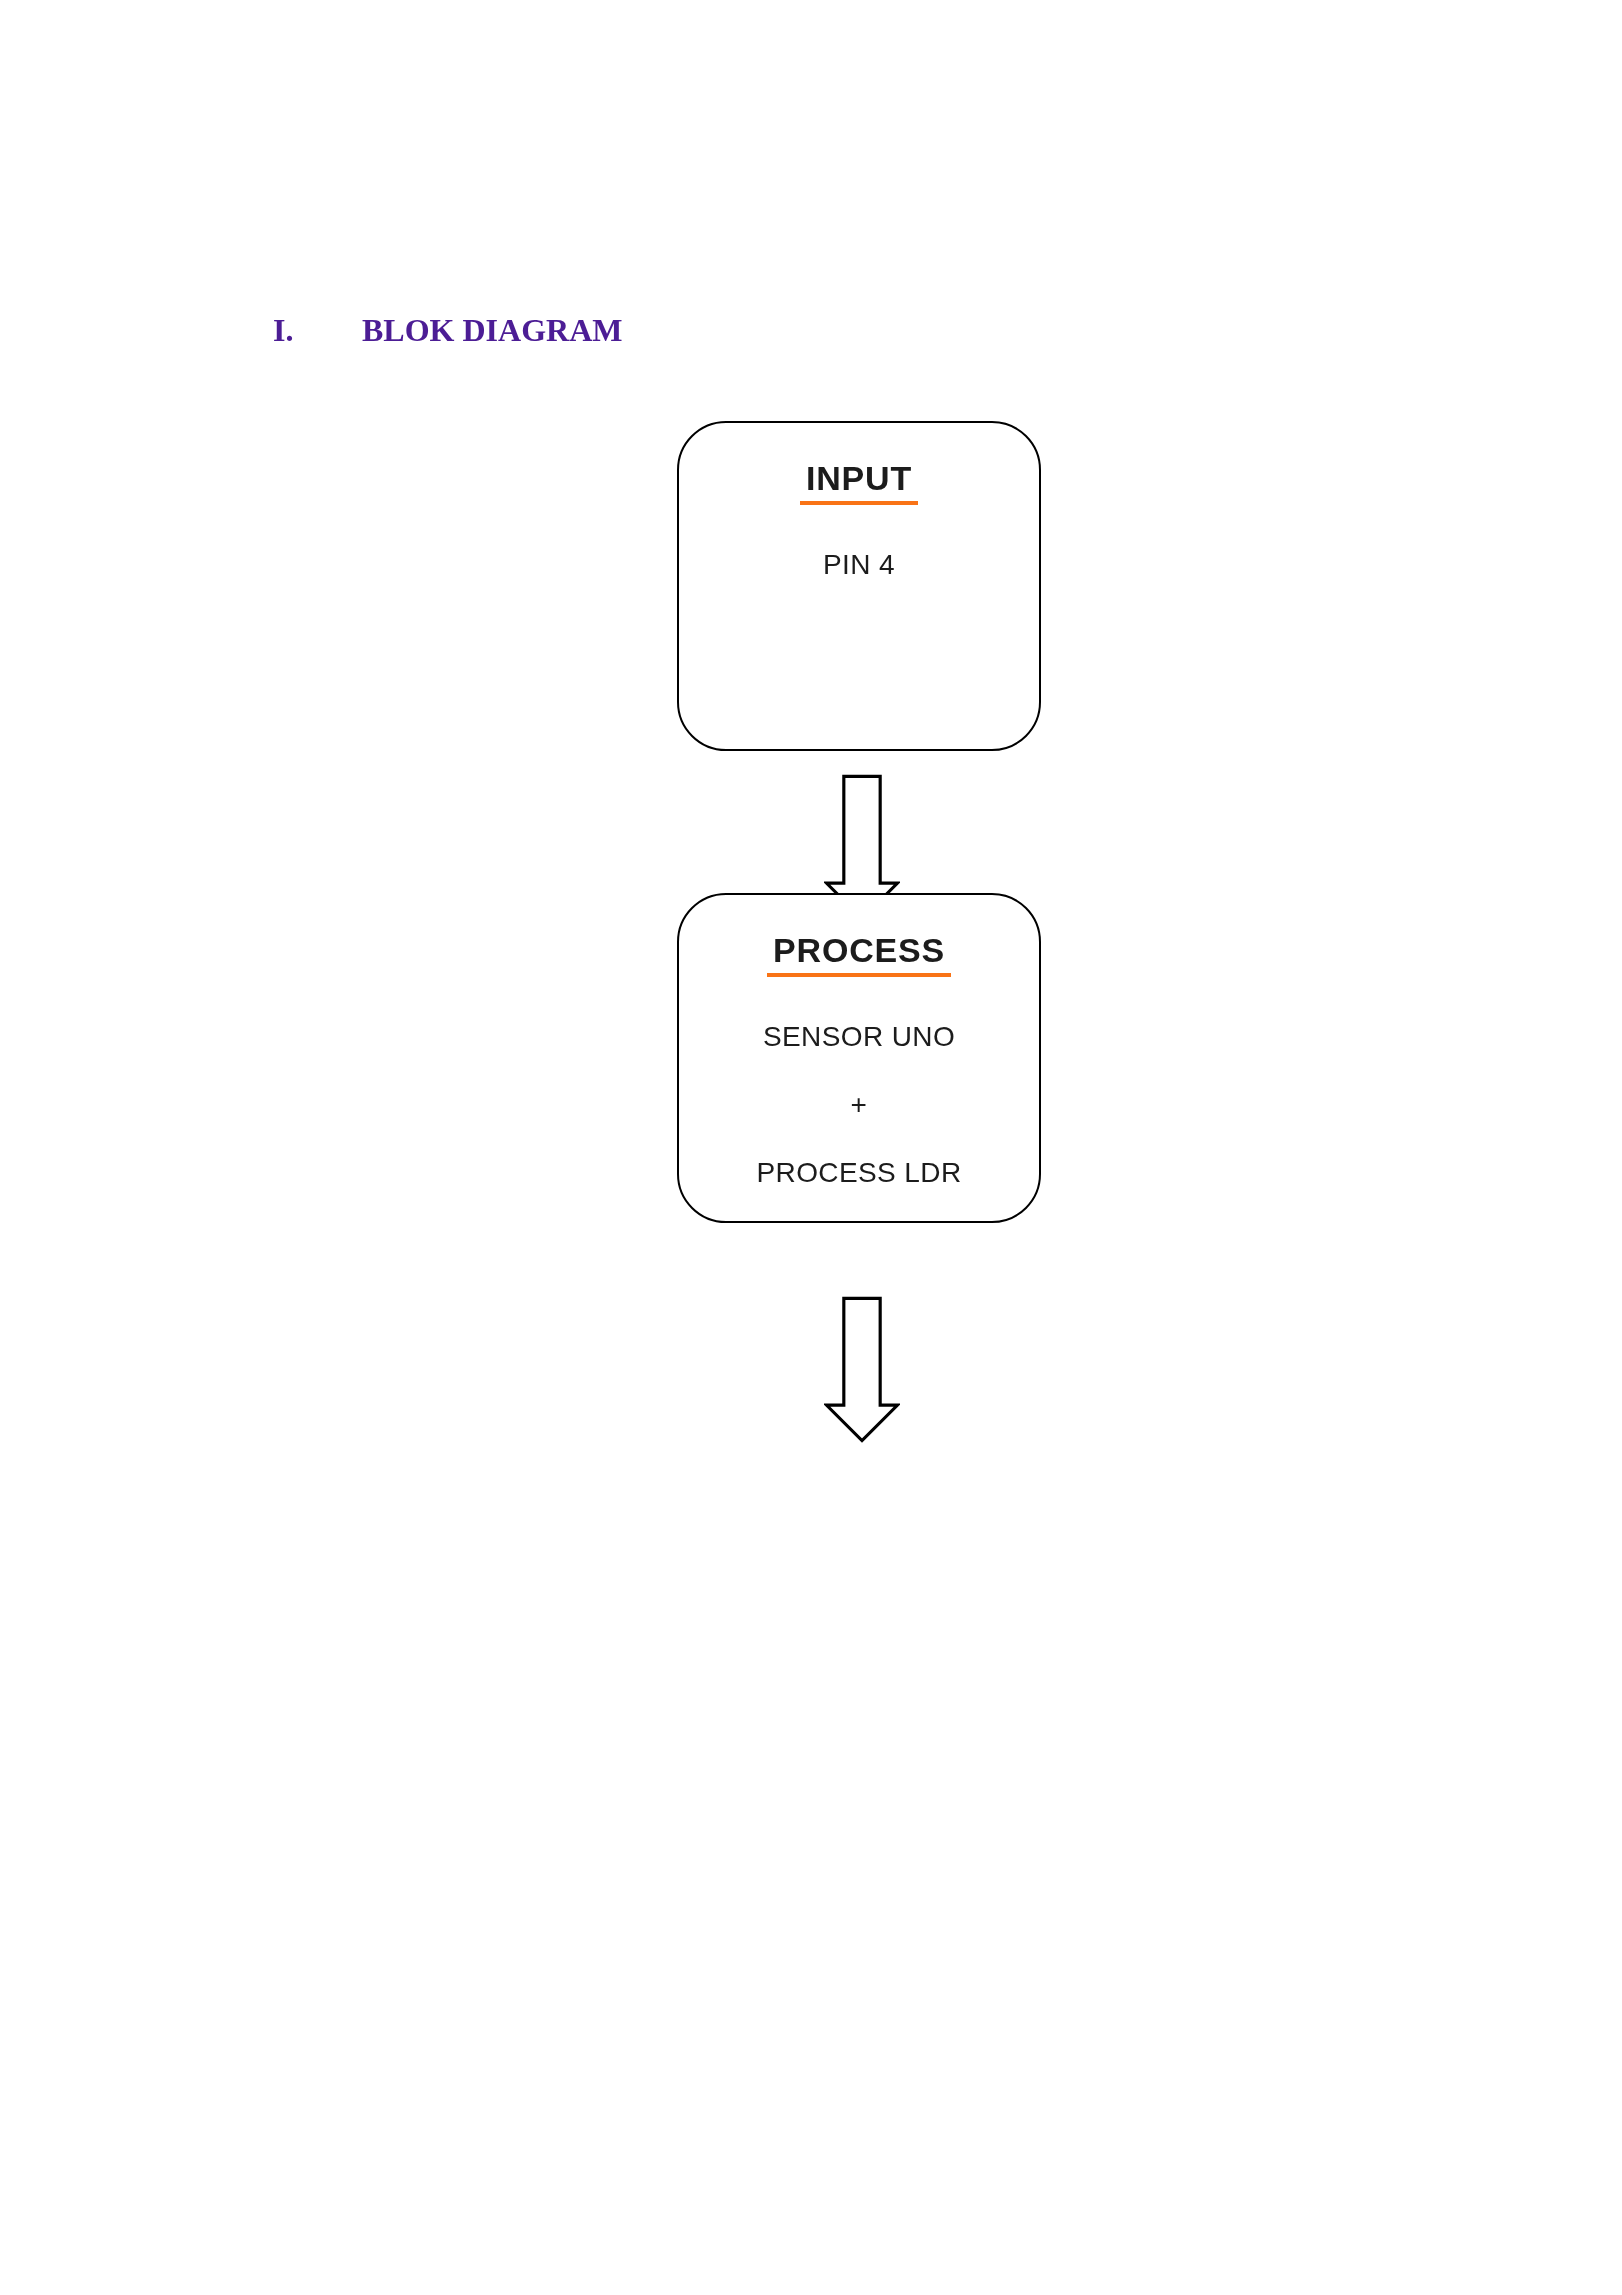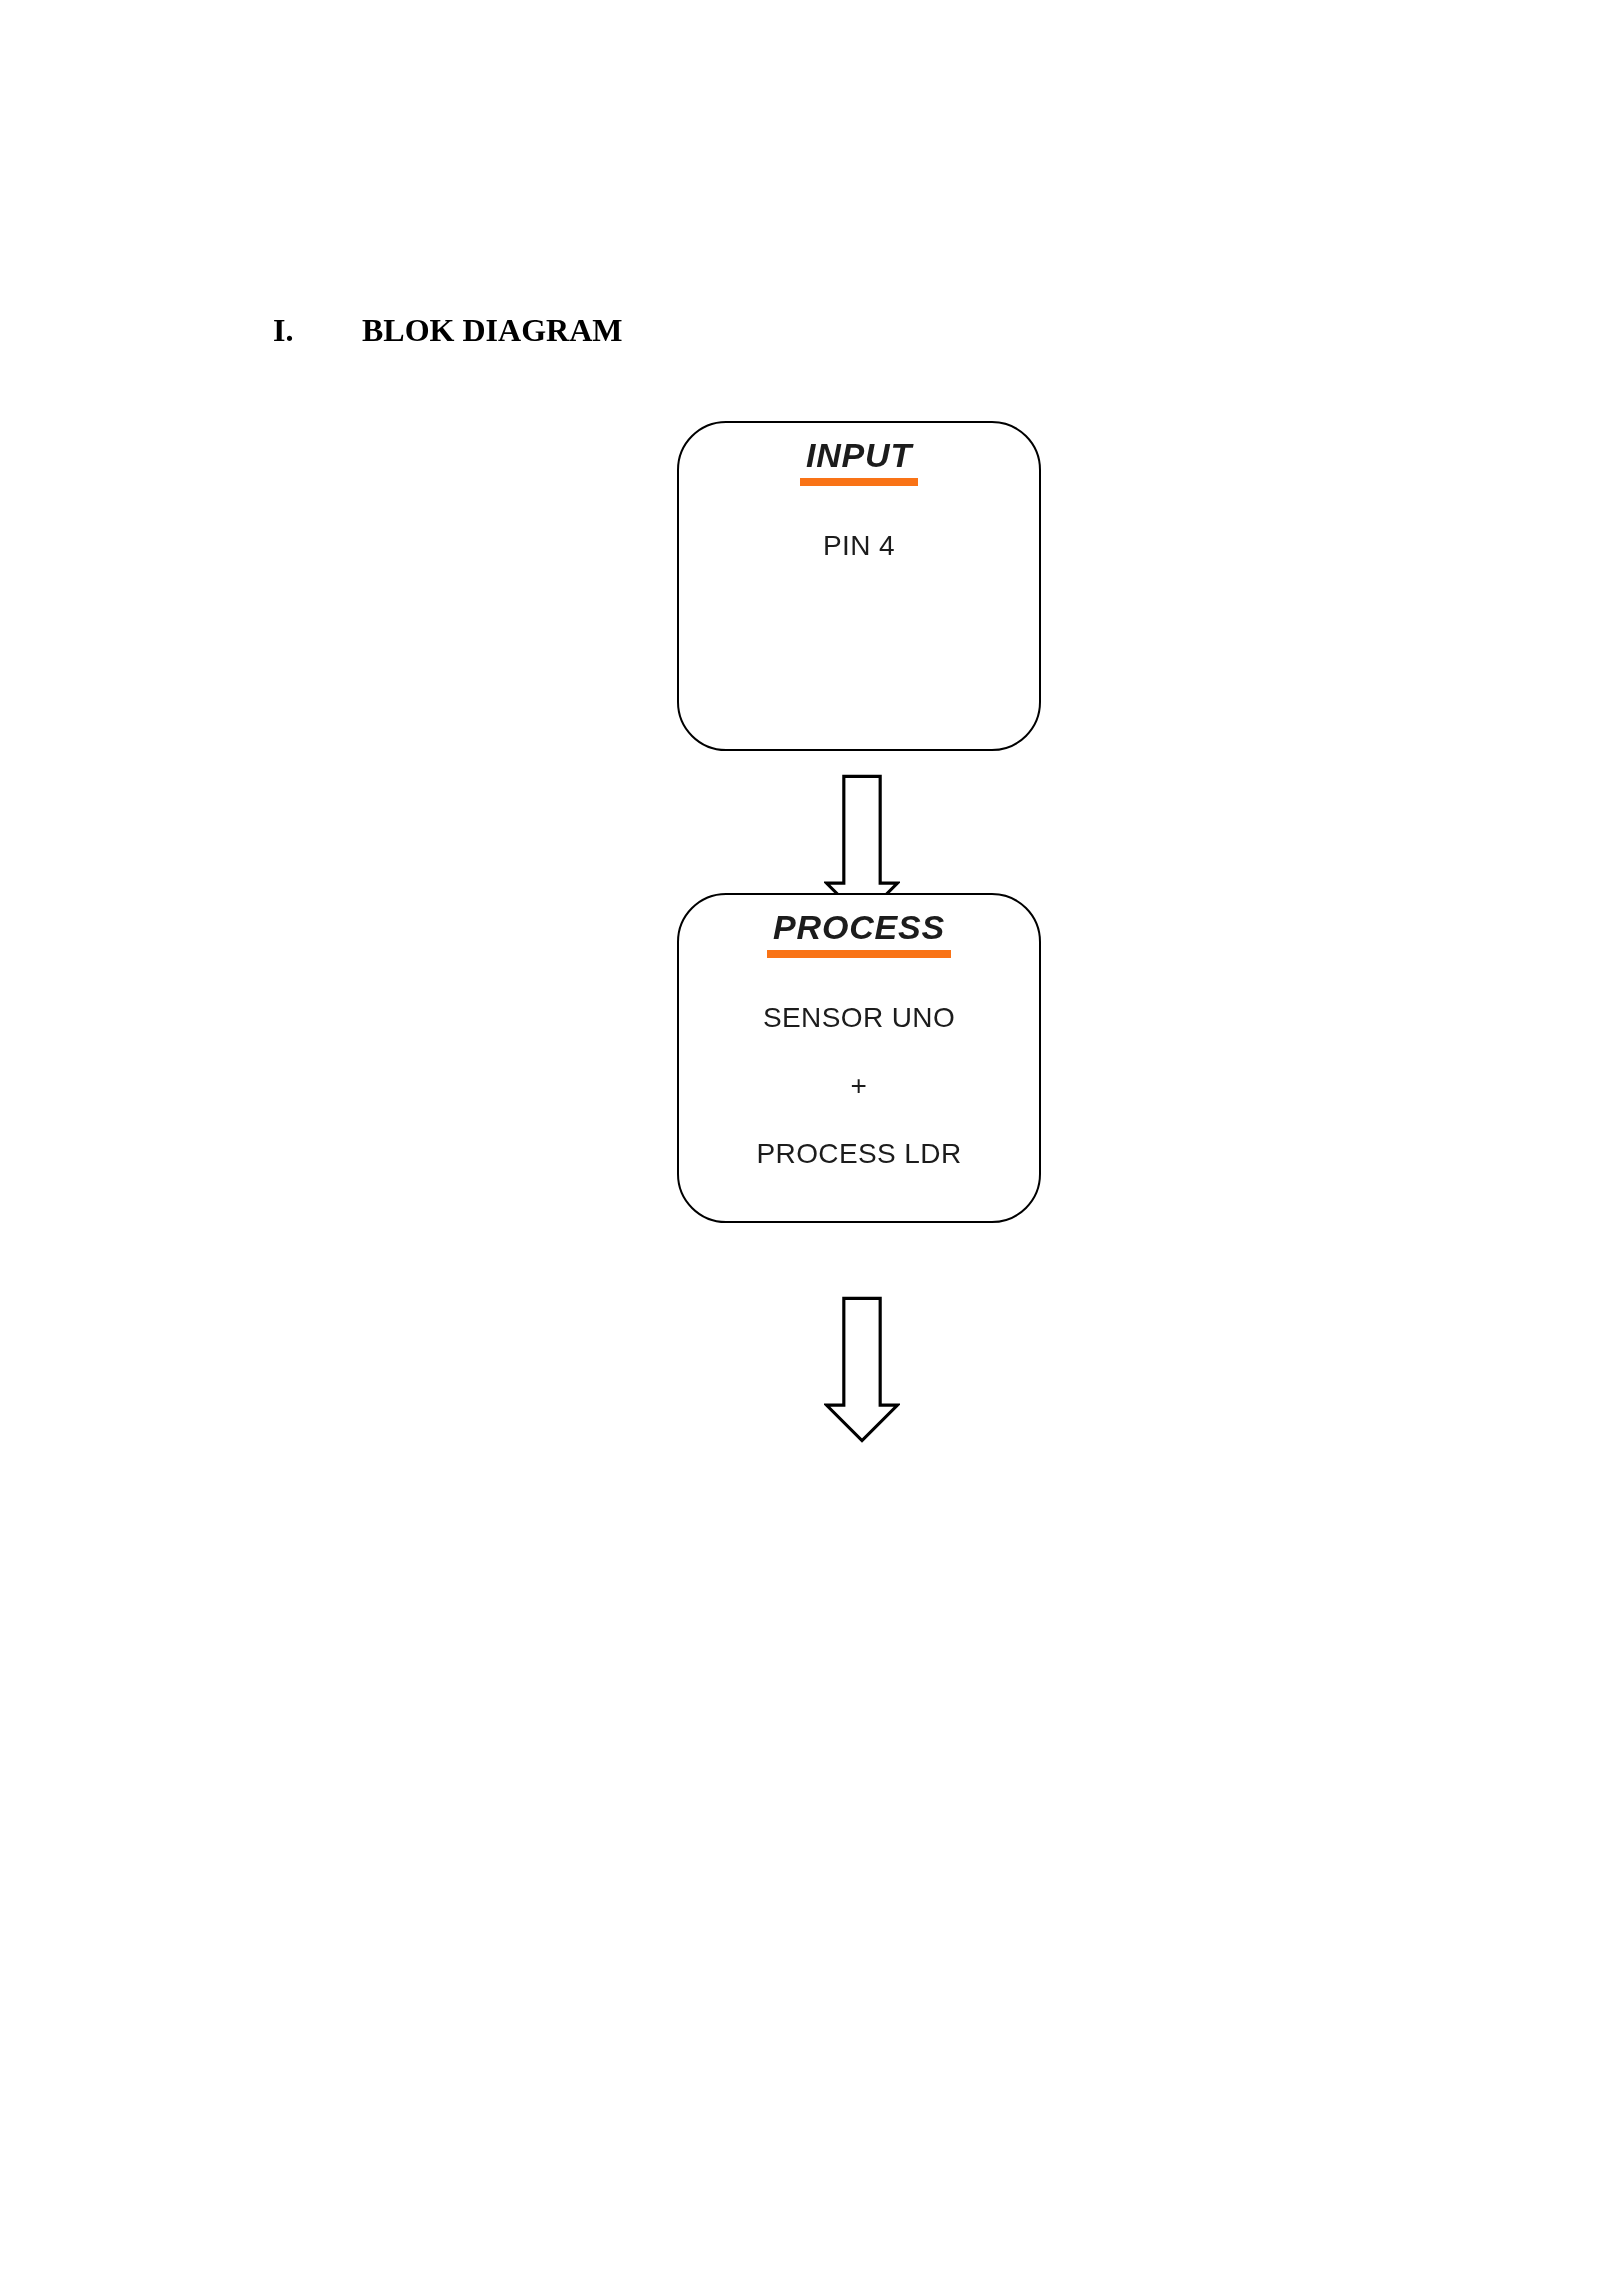--- a/index.html
+++ b/index.html
@@ -14,21 +14,21 @@
     overflow: hidden;
   }
   .heading {
     position: absolute;
     left: 273px;
     top: 311px;
     font-family: "Liberation Serif", serif;
     font-weight: bold;
     font-size: 32px;
     line-height: 38px;
-    color: #000000;
+    color: #4c1d95;
     white-space: nowrap;
   }
   .heading-num {
     display: inline-block;
     width: 89px;
   }
   .block {
     position: absolute;
     left: 677px;
     width: 364px;
@@ -36,28 +36,27 @@
     border: 2.8px solid #000000;
     border-radius: 49px;
     background: #ffffff;
     text-align: center;
   }
   .block-input  { top: 421px; }
   .block-process{ top: 893px; text-align: center; }
   .block-output { top: 1452px; }
   .block-title {
     display: inline-block;
-    margin-top: 15px;
+    margin-top: 38px;
     font-size: 34px;
     line-height: 34px;
     font-weight: bold;
     letter-spacing: 0.8px;
     padding: 0 6.3px 5.5px 6.3px;
-    border-bottom: 8px solid #f97316;
-    font-style: italic;
+    border-bottom: 4px solid #f97316;
   }
   .block-lines {
     margin-top: 26px;
   }
   .block-line {
     font-size: 28px;
     line-height: 68px;
     letter-spacing: 0.4px;
   }
   .arrow {

